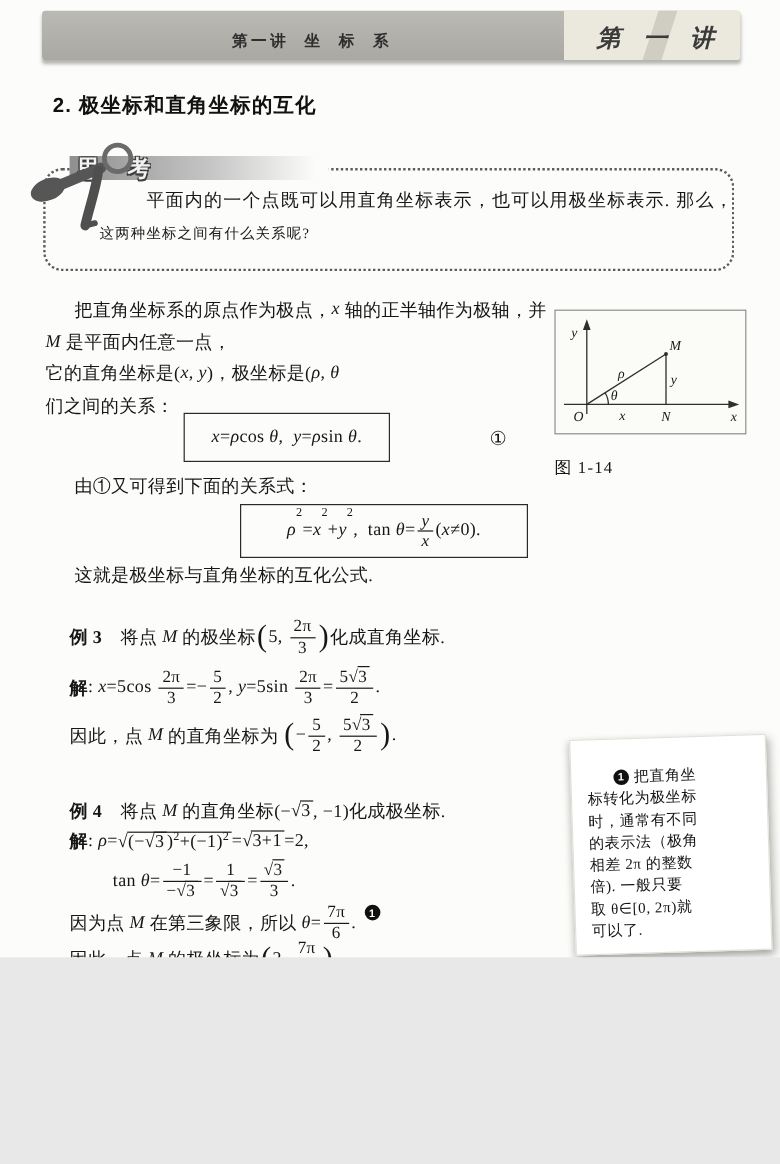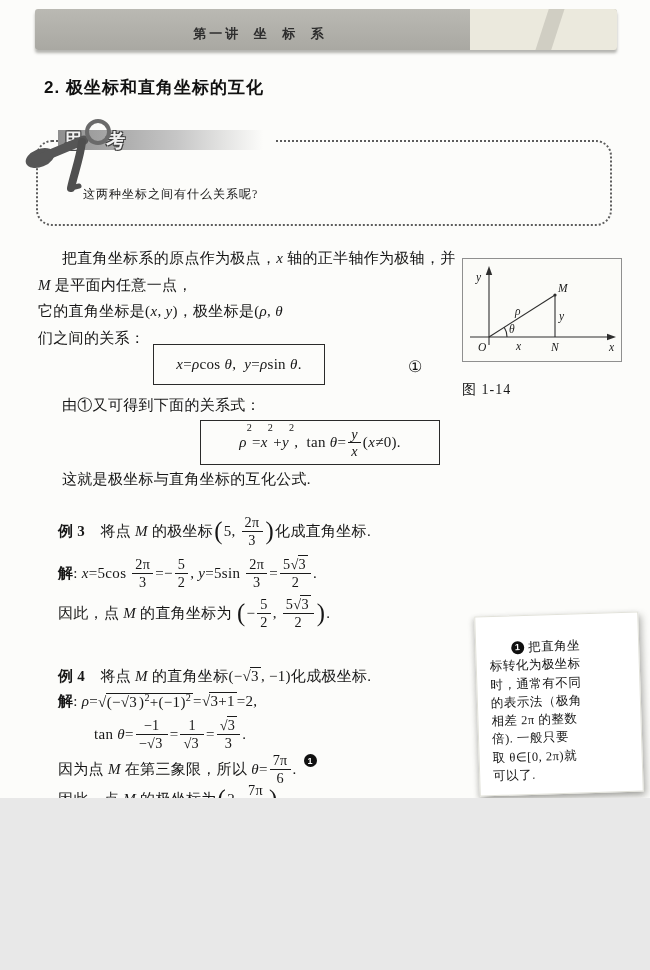--- a/index.html
+++ b/index.html
@@ -114,33 +114,35 @@
 <body>
 
 <div class="page">
 
   <div class="hdr-bar">
     <div class="hdr-light">
       <div class="hdr-slash"></div>
     </div>
   </div>
   <div class="hdr-title">第一讲  坐  标  系</div>
+  <div class="hdr-badge">第 一 讲</div>
 
   <div class="sec-title">2. 极坐标和直角坐标的互化</div>
 
   <div class="thinkbox"></div>
   <div class="gradbar"></div>
   <div class="think-label">思 考</div>
   <svg class="key-icon" width="104" height="88" viewBox="0 0 104 88">
     <ellipse cx="18" cy="44" rx="15" ry="9" transform="rotate(-22 18 44)" fill="#565656"></ellipse>
     <path d="M 14 46 L 62 26" stroke="#565656" stroke-width="9" stroke-linecap="round" fill="none"></path>
     <circle cx="76" cy="18" r="11" stroke="#6a6a6a" stroke-width="4" fill="none"></circle>
     <path d="M 60 28 C 58 44 52 60 49 74" stroke="#4f4f4f" stroke-width="8" stroke-linecap="round" fill="none"></path>
     <path d="M 49 74 l 8 -2" stroke="#4f4f4f" stroke-width="5" stroke-linecap="round"></path>
   </svg>
+  <div class="think-l1">平面内的一个点既可以用直角坐标表示，也可以用极坐标表示. 那么，</div>
   <div class="think-l2">这两种坐标之间有什么关系呢?</div>
 
   <div class="line" style="left:62px; top:243px;"><span class="ms">把直角坐标系的原点作为极点，</span><span class="mi">x</span><span class="ms"> 轴的正半轴作为极轴，并</span></div>
   <div class="line" style="left:38px; top:270px;"><span class="mi">M</span><span class="ms"> 是平面内任意一点，</span></div>
   <div class="line" style="left:38px; top:296px;justify-content:flex-end;"><span class="ms">它的直角坐标是(</span><span class="mi">x</span><span class="ms">, </span><span class="mi">y</span><span class="ms">)，极坐标是(</span><span class="mi">ρ</span><span class="ms">, </span><span class="mi">θ</span></div>
   <div class="line" style="left:38px; top:323px;"><span class="ms">们之间的关系：</span></div>
 
   <div class="fbox fbox1"><span class="mi">x</span><span class="ms">=</span><span class="mi">ρ</span><span class="ms">cos </span><span class="mi">θ</span><span class="ms">,  </span><span class="mi">y</span><span class="ms">=</span><span class="mi">ρ</span><span class="ms">sin </span><span class="mi">θ</span><span class="ms">.</span></div>
   <div class="fnum">①</div>
 

